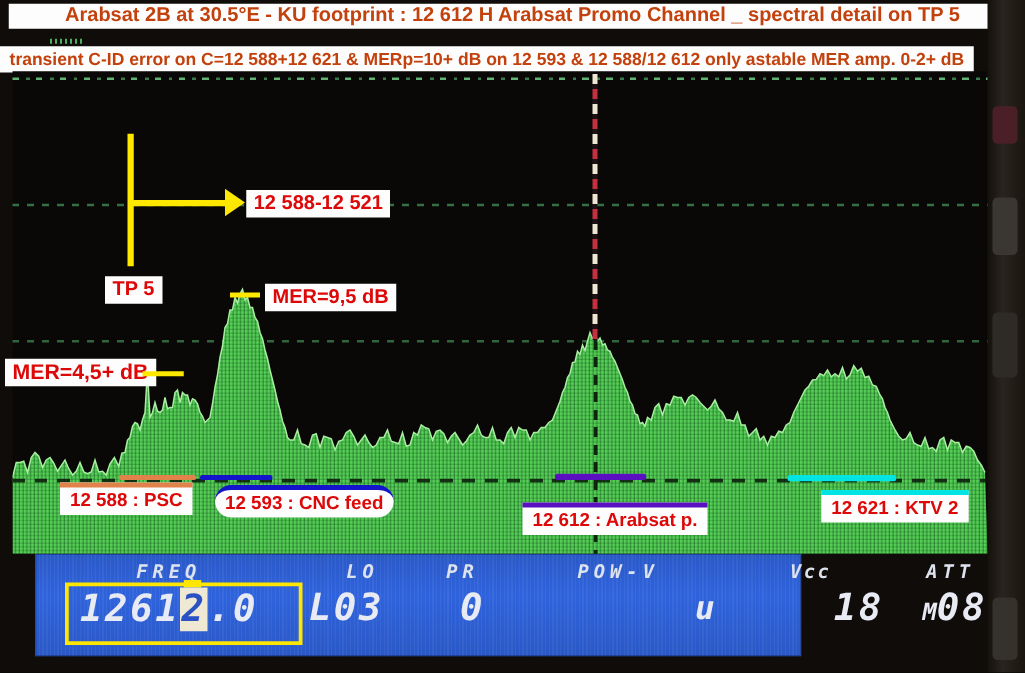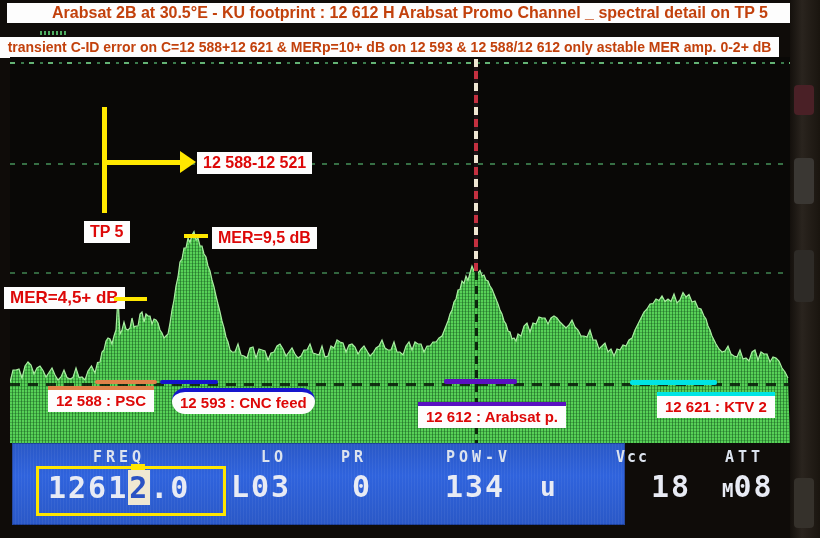--- a/index.html
+++ b/index.html
@@ -54,23 +54,23 @@
   #tp5-arrow-head{left:180px;top:151px;width:0;height:0;z-index:5;
       border-left:16px solid #ffe800;border-top:11px solid transparent;border-bottom:11px solid transparent;}
   #span-label{left:197px;top:152px;}
   #tp5-label{left:84px;top:221px;}
   #mer-peak-line{left:184px;top:234px;width:24px;height:4px;z-index:5;}
   #mer-peak-label{left:212px;top:227px;}
   #mer-low-label{left:4px;top:287px;font-size:17px;}
   #mer-low-line{left:114px;top:297px;width:33px;height:4px;z-index:5;}
 
   
-  #meterbar{left:12px;top:443px;width:613px;height:82px;
+  #meterbar{left:28px;top:443px;width:613px;height:82px;
       background:linear-gradient(180deg,#2a58c6,#2f63dd 40%,#2a58c6);
-      box-shadow:inset 0 0 0 1px #1c3f9a;}
+      box-shadow:inset 0 0 0 1px #1c3f9a;font-style:italic;}
   #meterbar:after{content:"";position:absolute;inset:0;
       background:repeating-linear-gradient(90deg,rgba(255,255,255,.05) 0 1px,transparent 1px 3px);}
   .m-label{position:absolute;top:5px;color:#dce3ee;font-weight:bold;font-size:15px;
       letter-spacing:4px;font-family:"DejaVu Sans Mono",monospace;z-index:2;}
   .m-value{position:absolute;top:25px;color:#e8ebf4;font-weight:bold;font-size:30px;
       letter-spacing:2px;font-family:"DejaVu Sans Mono",monospace;line-height:38px;z-index:2;}
   #freq-box{position:absolute;left:24px;top:23px;width:184px;height:44px;
       border:3px solid #ffe600;z-index:2;}
   #freq-cursor-tick{position:absolute;left:92px;top:-5px;width:14px;height:6px;background:#ffe600;}
   #freq-value{left:36px;top:26px;}
@@ -145,21 +145,20 @@
   </div>
   <div class="m-value" id="freq-value"><span>1261</span><span class="digit-hl">2</span><span>.0</span></div>
 
   <div class="m-label" id="lo-label">LO</div>
   <div class="m-value" id="lo-value">L03</div>
 
   <div class="m-label" id="pr-label">PR</div>
   <div class="m-value" id="pr-value">0</div>
 
   <div class="m-label" id="pow-label">POW-V</div>
-  <div class="m-value" id="pow-value">134</div>
   <div class="m-value" id="pow-unit">u</div>
 
   <div class="m-label" id="vcc-label">Vcc</div>
   <div class="m-value" id="vcc-value">18</div>
 
   <div class="m-label" id="att-label">ATT</div>
   <div class="m-value" id="att-value"><span class="att-prefix">M</span><span>08</span></div>
 </div>
 
 <div id="bezel-right" class="abs">

